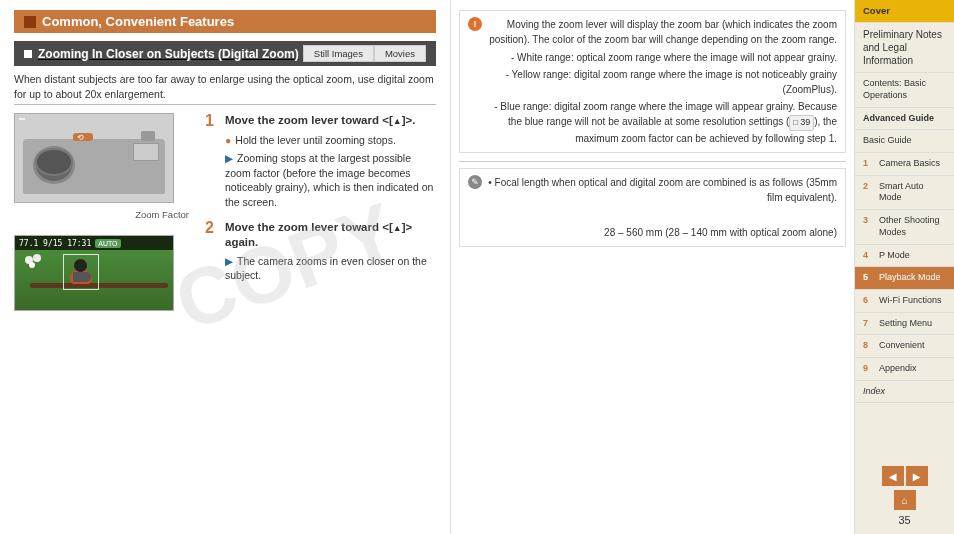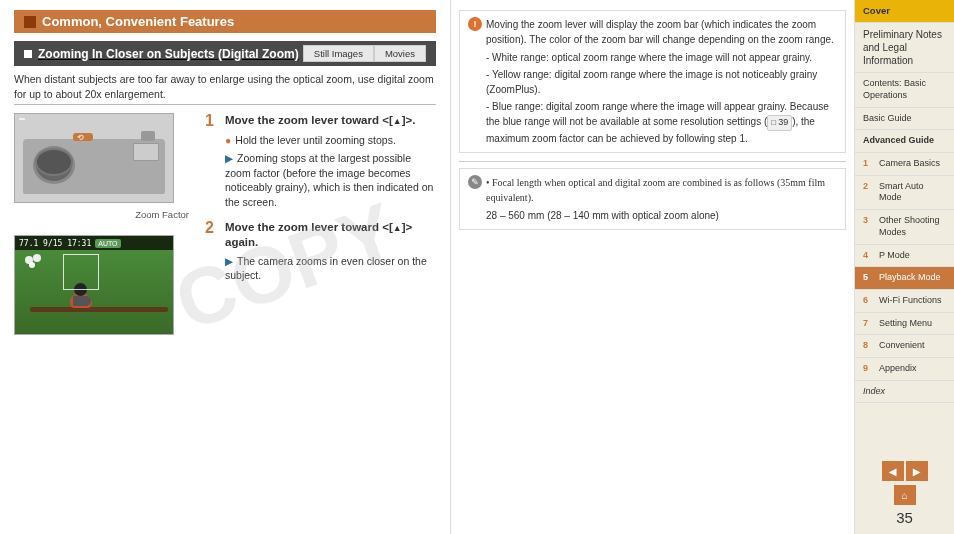--- a/index.html
+++ b/index.html
@@ -66,21 +66,21 @@
 
     .zoom-factor-label {
       font-size: 9.5px;
       color: #555;
       text-align: right;
       margin-bottom: 15px;
     }
 
     .bird-img {
       width: 160px;
-      height: 100px;
+      height: 76px;
       background: #3a6a2a;
       border: 1px solid #aaa;
       position: relative;
       overflow: hidden;
     }
     .bird-img-overlay {
       position: absolute;
       top: 0; left: 0; right: 0;
       height: 14px;
       background: rgba(0,0,0,0.6);
@@ -181,20 +181,21 @@
       margin-right: 4px;
       vertical-align: middle;
       flex-shrink: 0;
     }
     .info-row {
       display: flex;
       align-items: flex-start;
     }
     .info-text {
       flex: 1;
+      text-align: right;
     }
 
     .divider-line {
       border-top: 1px solid #ccc;
       margin: 6px 0;
     }
 
     
     .sidebar {
       width: 100px;
@@ -257,21 +258,21 @@
       width: 22px;
       height: 20px;
       background: #c8783c;
       border: none;
       cursor: pointer;
       display: flex;
       align-items: center;
       justify-content: center;
     }
     .page-num {
-      font-size: 15px;
+      font-size: 11px;
       color: #333;
       text-align: left;
     }
 
     .watermark {
       position: absolute;
       top: 50%;
       left: 30%;
       transform: translate(-50%, -50%) rotate(-20deg);
       font-size: 80px;
@@ -439,43 +440,43 @@
           </div>
         </div>
       </div>
 
       <div class="divider-line"></div>
 
       <div class="info-box">
         <div class="info-row">
           <span class="info-icon-pencil">✎</span>
           <div class="info-text">
-            <div style="margin-bottom:3px;font-family:Liberation Serif, serif;">• Focal length when optical and digital zoom are combined is as follows (35mm film equivalent).</div>
+            <div style="margin-bottom:20px;">• Focal length when optical and digital zoom are combined is as follows (35mm film equivalent).</div>
             <div>28 – 560 mm (28 – 140 mm with optical zoom alone)</div>
           </div>
         </div>
       </div>
     </div>
 
     <div class="sidebar">
       <div class="sidebar-top">
         <div class="sidebar-item" style="font-weight:bold;font-size:9.5px;background:#eab308;">
           <span>Cover</span>
         </div>
         <div class="sidebar-item" style="font-size:10px;">
           <span>Preliminary Notes and Legal Information</span>
         </div>
         <div class="sidebar-item" style="font-size:9px;">
           <span>Contents: Basic Operations</span>
         </div>
+        <div class="sidebar-item" style="font-size:9px;font-weight:bold;">
+          <span>Advanced Guide</span>
+        </div>
         <div class="sidebar-item" style="font-size:9px;">
           <span>Basic Guide</span>
-        </div>
-        <div class="sidebar-item" style="font-size:9px;font-weight:bold;">
-          <span>Advanced Guide</span>
         </div>
         <div class="sidebar-item with-num" style="font-size:9px;">
           <span class="sidebar-num">1</span>
           <span>Camera Basics</span>
         </div>
         <div class="sidebar-item with-num" style="font-size:9px;">
           <span class="sidebar-num">2</span>
           <span>Smart Auto Mode</span>
         </div>
         <div class="sidebar-item with-num" style="font-size:9px;">

